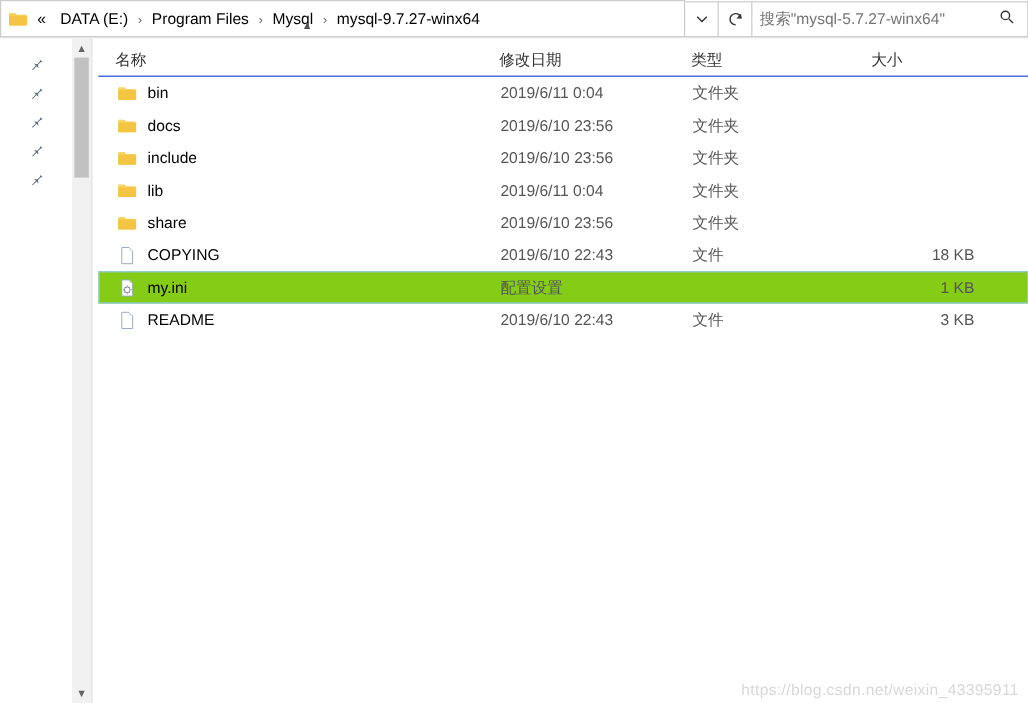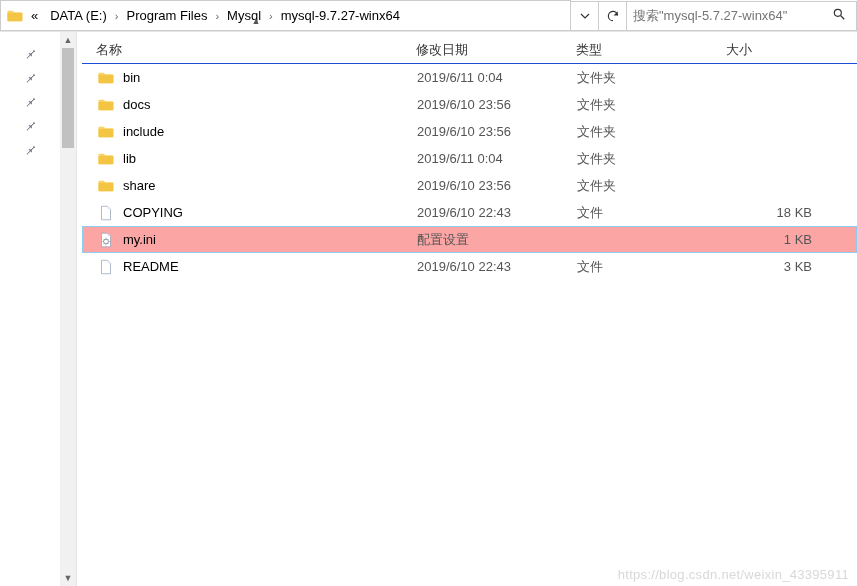--- a/index.html
+++ b/index.html
@@ -26,21 +26,21 @@
 .filepane { flex: 1; padding: 4px 0 0 0; position: relative; }
 .headers { display: flex; height: 28px; align-items: center; border-bottom: 1px solid #1d4ed8; padding-left: 14px; color: #333; font-size: 13px; }
 .hcell { display: flex; align-items: center; padding-right: 4px; }
 .hcell.name { width: 320px; }
 .hcell.date { width: 160px; }
 .hcell.type { width: 150px; }
 .hcell.size { flex: 1; padding-right: 7px; }
 .sort-ind { width: 100%; text-align: center; color: #555; font-size: 9px; margin-top: -16px; height: 8px; }
 .hcell .dd { margin-left: auto; color: #888; font-size: 9px; padding-left: 8px; visibility: hidden; }
 .row { display: flex; height: 27px; align-items: center; padding-left: 14px; font-size: 13px; border: 1px solid transparent; }
-.row.selected { background: #fca5a5; border: 1px solid #8fcaf0; justify-content: center; }
+.row.selected { background: #84cc16; border: 1px solid #8fcaf0; justify-content: center; }
 .cell.name { width: 320px; display: flex; align-items: center; gap: 8px; }
 .cell.date { width: 160px; color: #555; }
 .cell.type { width: 150px; color: #555; }
 .cell.size { flex: 1; text-align: right; padding-right: 44px; color: #555; }
 .ficon { width: 18px; height: 18px; display: block; }
 .watermark { position: absolute; bottom: 4px; right: 8px; color: #d8d8d8; font-size: 13px; letter-spacing: 0.3px; }
 </style>
 </head>
 <body>
 

